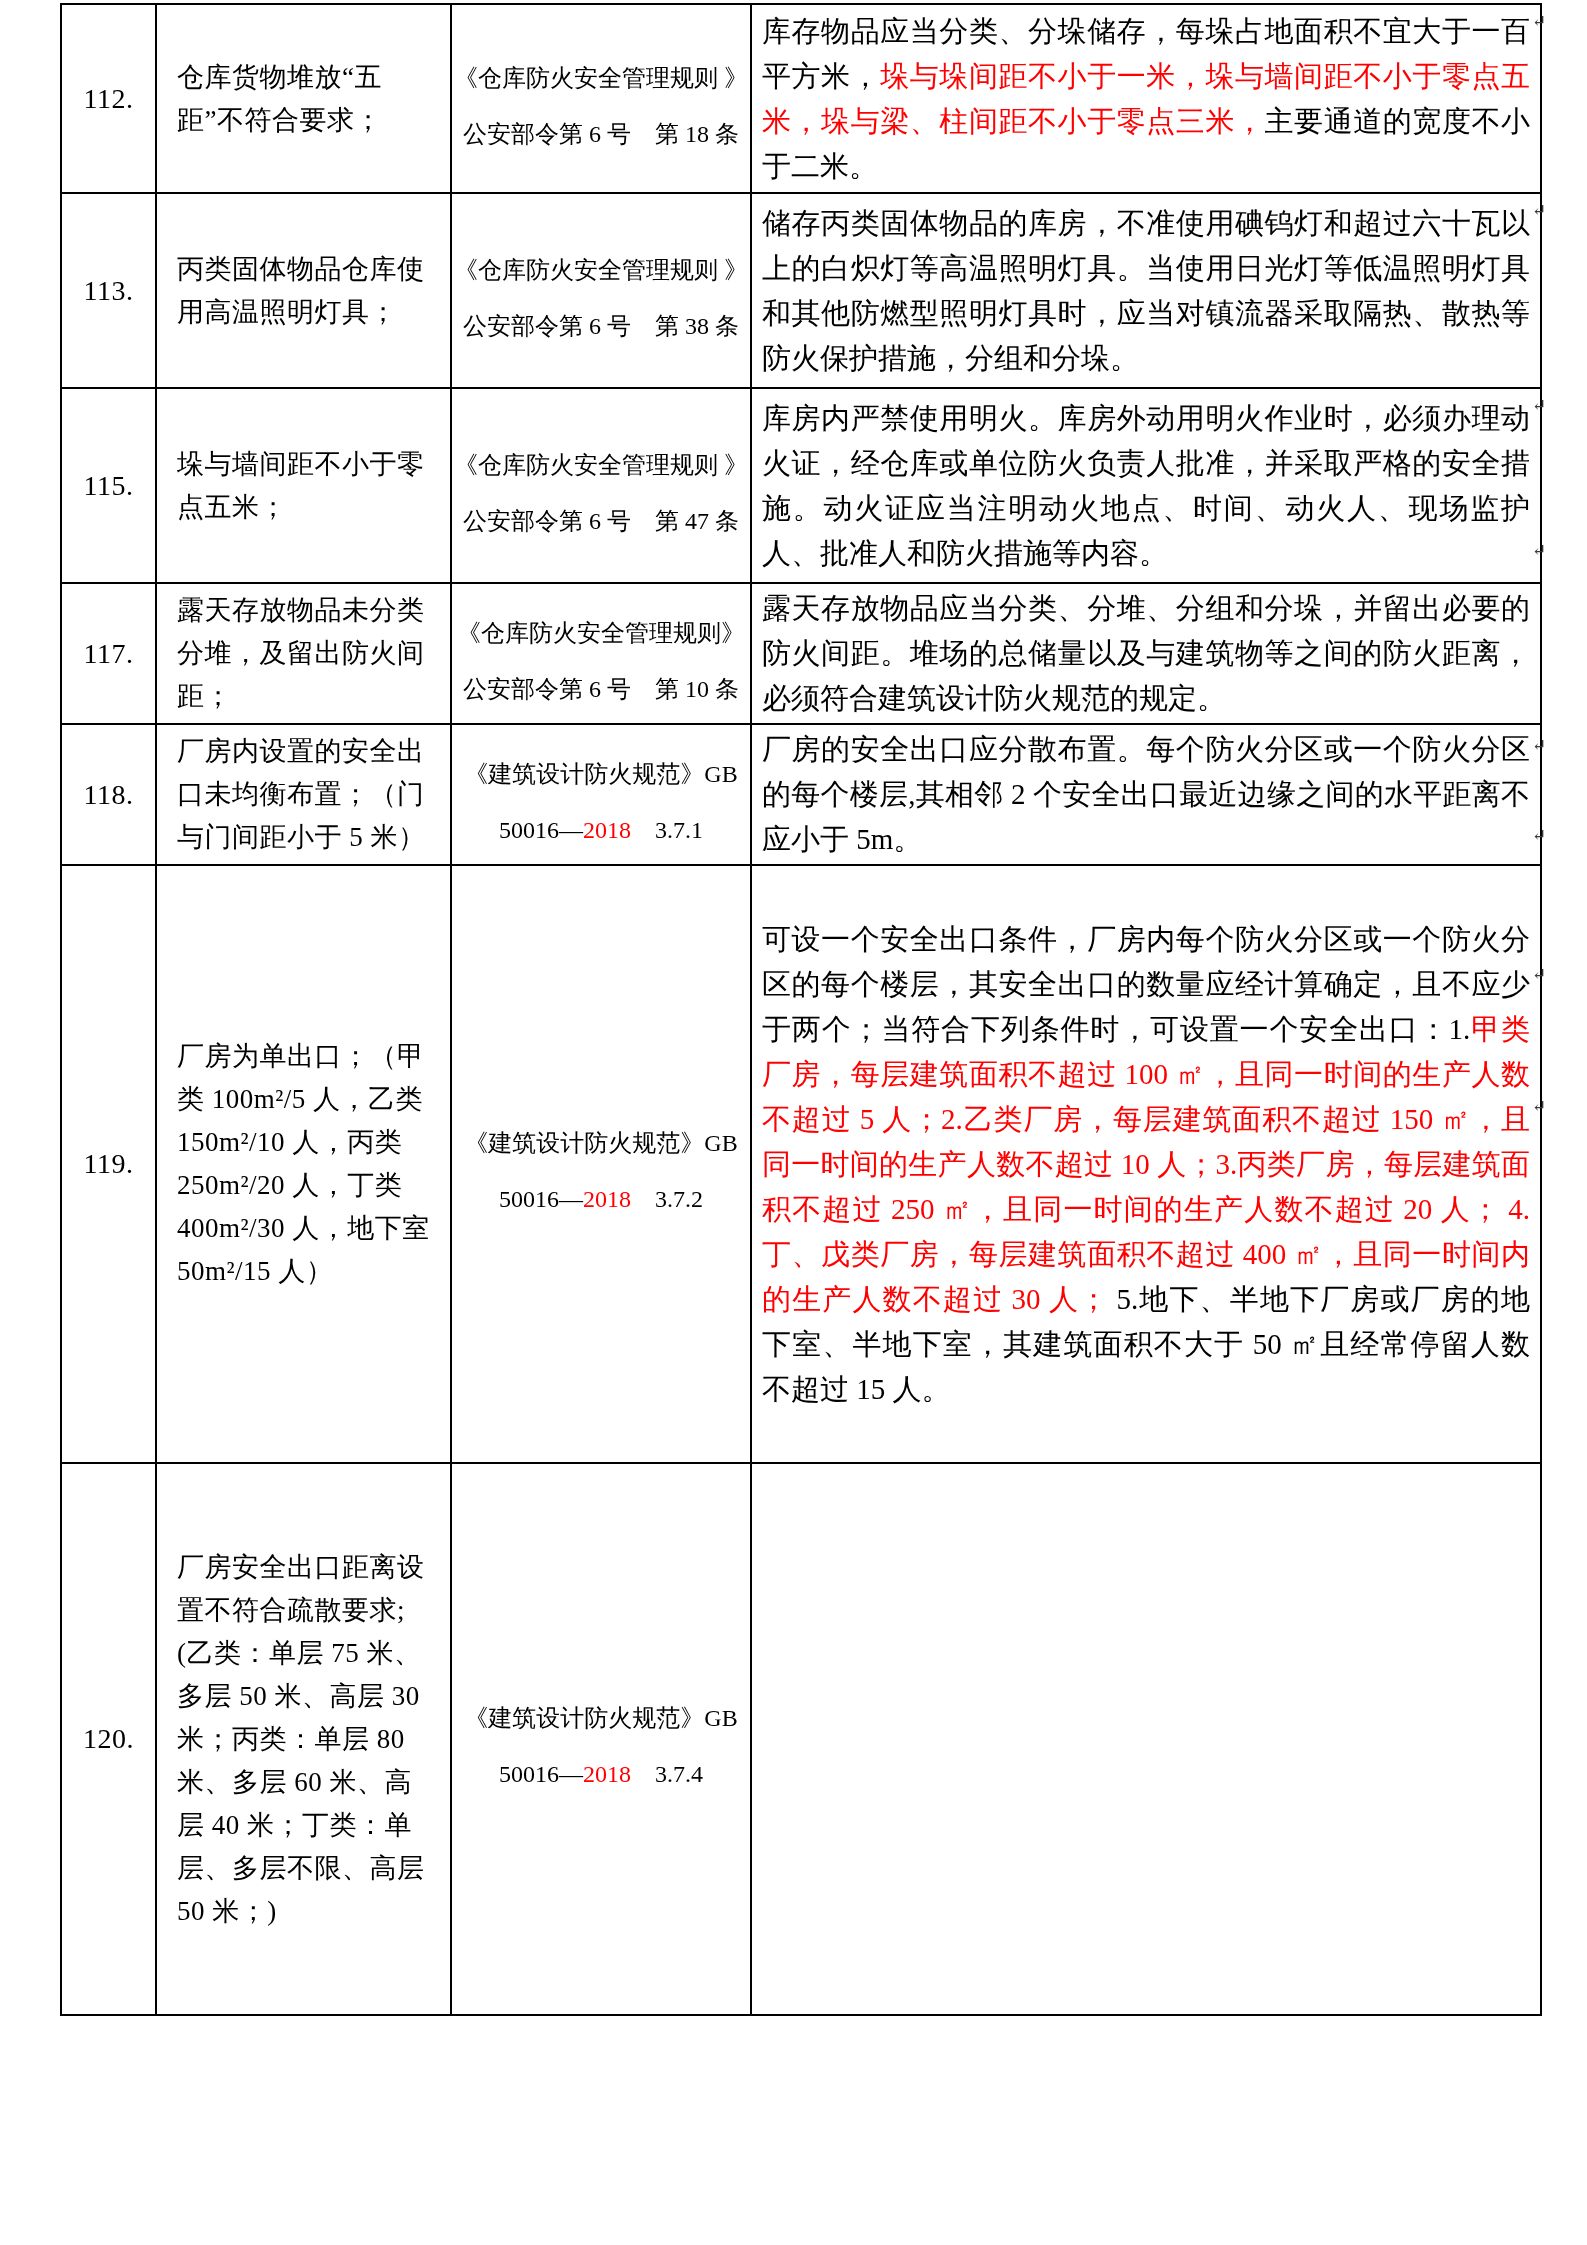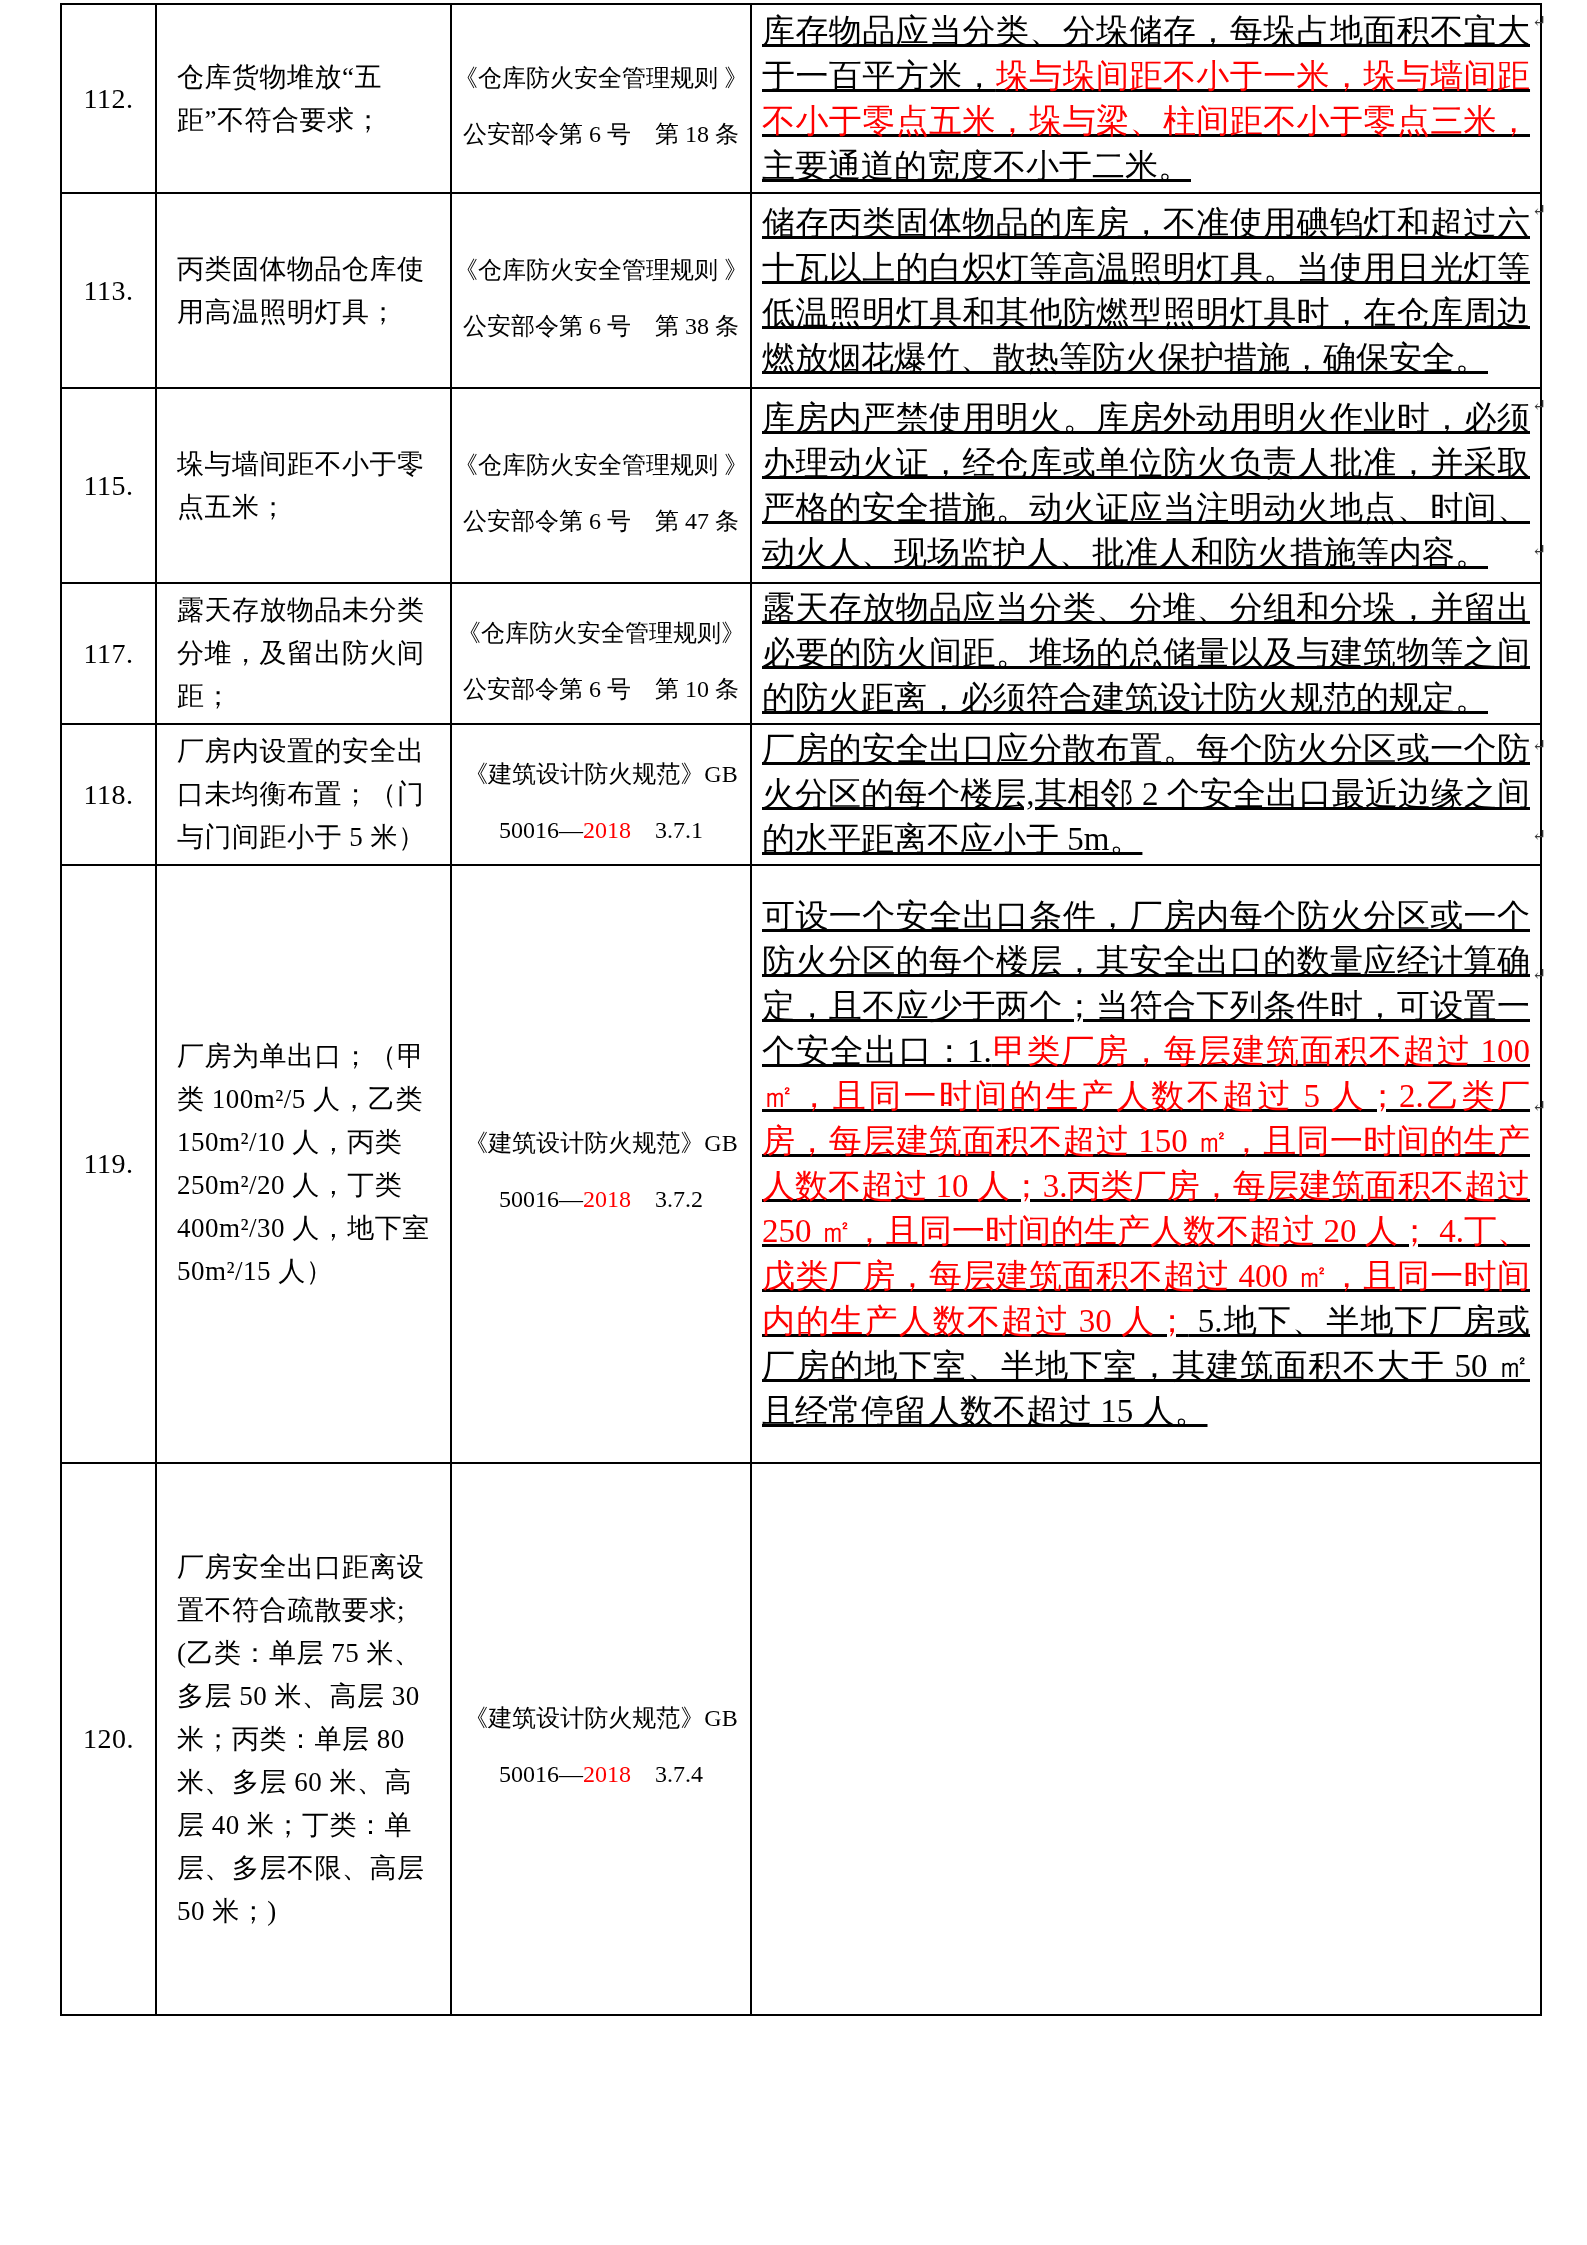--- a/index.html
+++ b/index.html
@@ -34,25 +34,24 @@
     text-align:left;
   }
   td.col-basis{
     font-size:24px;
     line-height:42px;
     text-align:center;
     padding:0 2px;
   }
   td.col-basis .basis-line{white-space:nowrap;margin-top:14px;}
   td.col-detail{
-    font-size:33px;
+    font-size:29px;
     line-height:45px;
     text-align:justify;
     padding:2px 10px;
-    text-decoration:underline;
   }
   .red{color:#ff0000;}
   .pmark{
     position:absolute;
     font-size:17px;
     color:#3a3a3a;
     line-height:17px;
   }
 </style>
 </head>
@@ -75,21 +74,21 @@
         </td>
         <td class="col-detail"><span>库存物品应当分类、分垛储存，每垛占地面积不宜大于一百平方米，</span><span class="red">垛与垛间距不小于一米，垛与墙间距不小于零点五米，垛与梁、柱间距不小于零点三米，</span><span>主要通道的宽度不小于二米。</span></td>
       </tr>
       <tr style="height: 195px;">
         <td class="col-num">113.</td>
         <td class="col-violation">丙类固体物品仓库使用高温照明灯具；</td>
         <td class="col-basis">
           <div class="basis-line">《仓库防火安全管理规则 》</div>
           <div class="basis-line"><span>公安部令第 6 号　第 38 条</span></div>
         </td>
-        <td class="col-detail"><span>储存丙类固体物品的库房，不准使用碘钨灯和超过六十瓦以上的白炽灯等高温照明灯具。当使用日光灯等低温照明灯具和其他防燃型照明灯具时，在仓库周边燃放烟花爆竹、散热等防火保护措施，确保安全。</span></td>
+        <td class="col-detail"><span>储存丙类固体物品的库房，不准使用碘钨灯和超过六十瓦以上的白炽灯等高温照明灯具。当使用日光灯等低温照明灯具和其他防燃型照明灯具时，应当对镇流器采取隔热、散热等防火保护措施，分组和分垛。</span></td>
       </tr>
       <tr style="height: 195px;">
         <td class="col-num">115.</td>
         <td class="col-violation">垛与墙间距不小于零点五米；</td>
         <td class="col-basis">
           <div class="basis-line">《仓库防火安全管理规则 》</div>
           <div class="basis-line"><span>公安部令第 6 号　第 47 条</span></div>
         </td>
         <td class="col-detail"><span>库房内严禁使用明火。库房外动用明火作业时，必须办理动火证，经仓库或单位防火负责人批准，并采取严格的安全措施。动火证应当注明动火地点、时间、动火人、现场监护人、批准人和防火措施等内容。</span></td>
       </tr>

